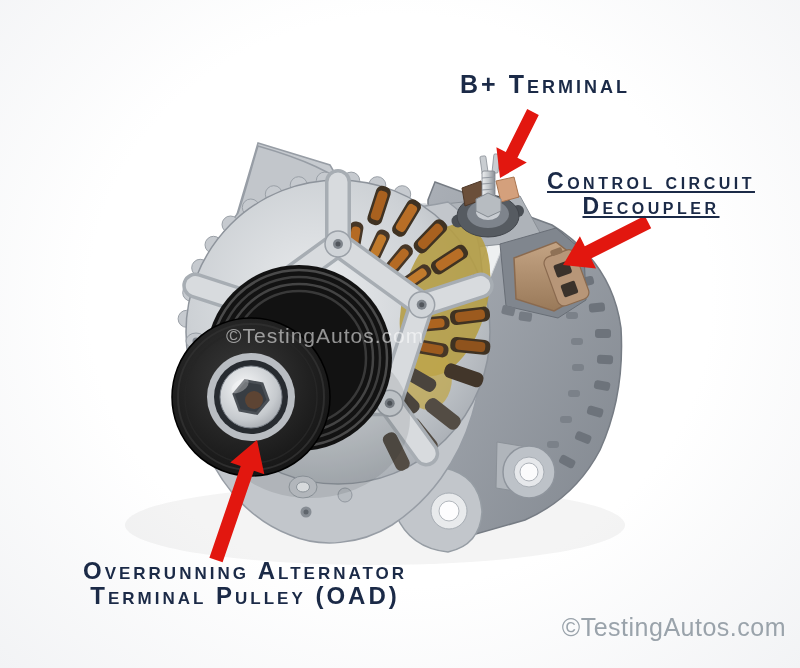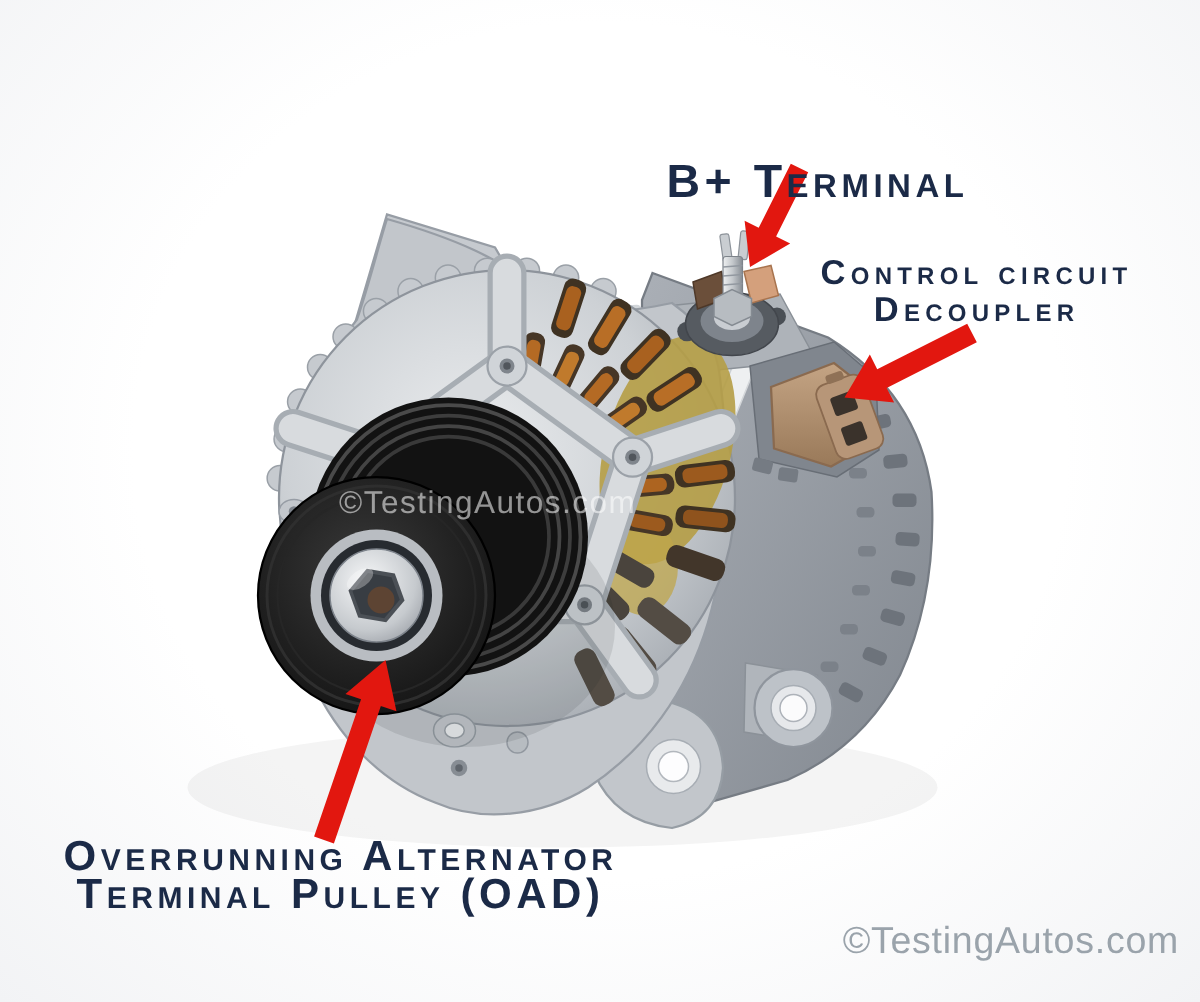--- a/index.html
+++ b/index.html
@@ -12,23 +12,23 @@
   .stage > svg{position:absolute;left:0;top:0;}
   .callout{
     position:absolute;
     color:#1b2a47;
     font-variant:small-caps;
     font-weight:700;
     text-align:center;
     line-height:25px;
     letter-spacing:3px;
   }
-  .callout-b{left:420px;top:72px;width:250px;font-size:31px;margin-top:36px;}
-  .callout-cc{left:518px;top:169px;width:266px;font-size:23px;letter-spacing:3.5px;}
-  .callout-oad{left:12px;top:558px;width:430px;font-size:28px;}
+  .callout-b{left:420px;top:72px;width:250px;font-size:25px;}
+  .callout-cc{left:518px;top:169px;width:266px;font-size:23px;letter-spacing:3.5px;text-decoration:underline;}
+  .callout-oad{left:30px;top:558px;width:430px;font-size:24px;}
   .wm-overlay{
     position:absolute;left:226px;top:324px;
     color:rgba(255,255,255,0.55);
     font-size:21px;letter-spacing:1px;font-weight:400;
   }
   .wm-credit{
     position:absolute;left:550px;top:613px;width:236px;
     text-align:right;
     color:#9aa3ab;font-size:25px;letter-spacing:0.5px;font-weight:400;
   }

